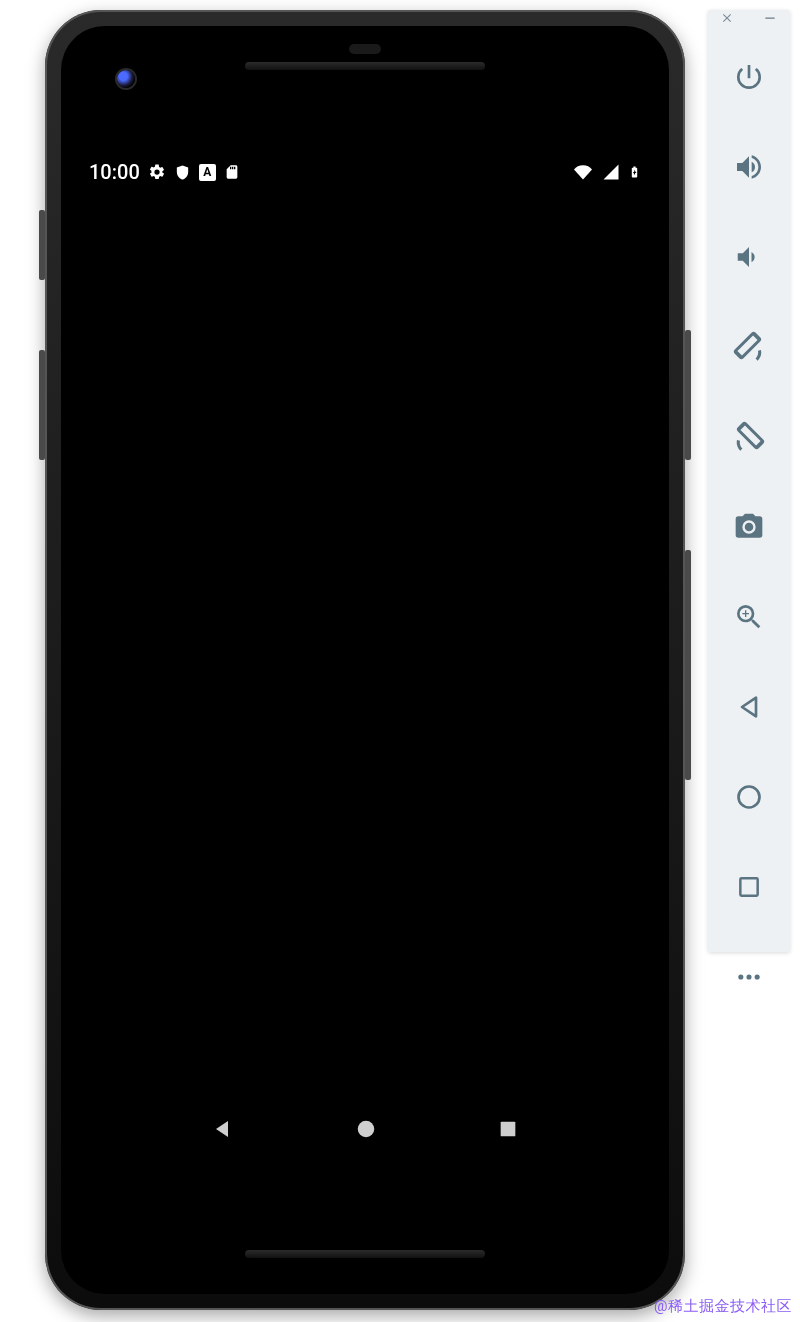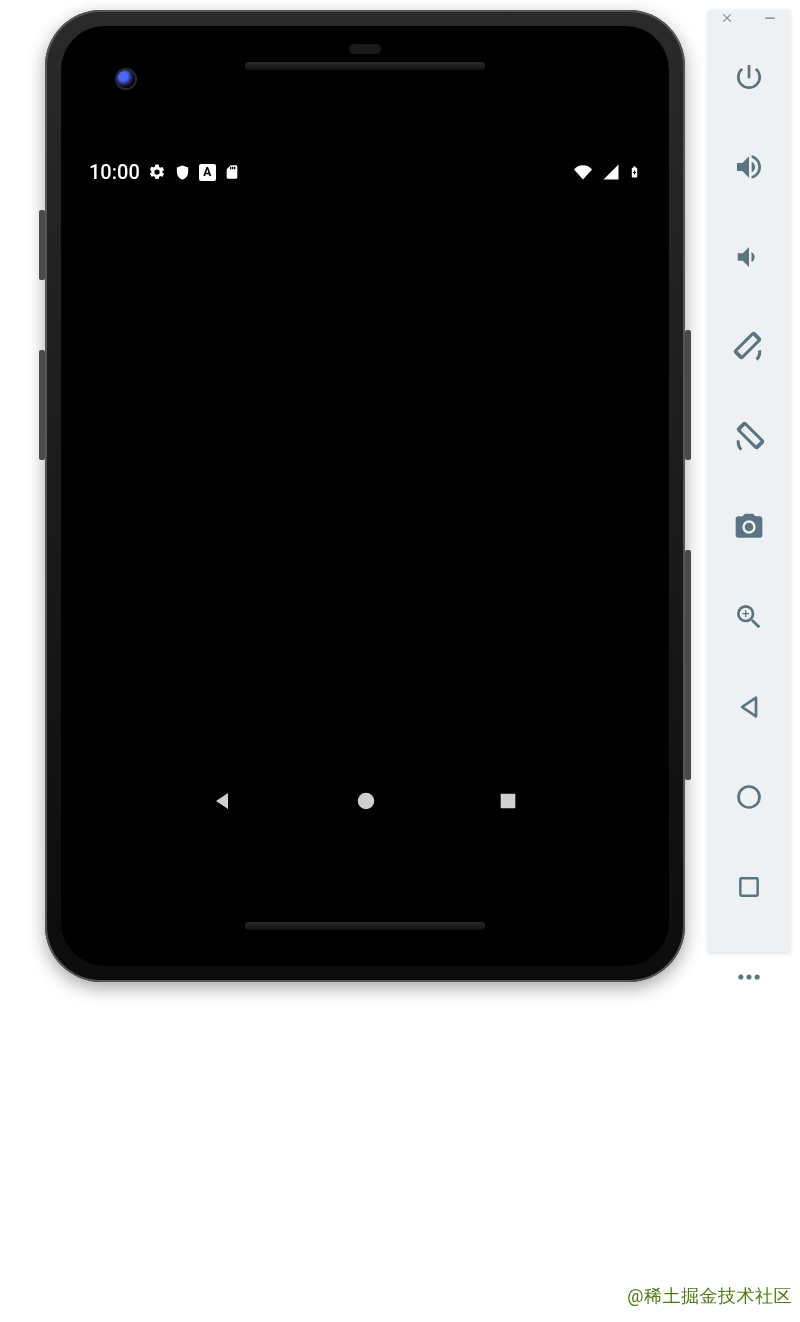--- a/index.html
+++ b/index.html
@@ -11,21 +11,21 @@
     font-family: Roboto, Arial, sans-serif;
     overflow: hidden;
   }
 
   
   .device {
     position: absolute;
     left: 45px;
     top: 10px;
     width: 640px;
-    height: 972px;
+    height: 1300px;
     border-radius: 56px;
     background: linear-gradient(180deg,#2a2a2a,#0c0c0c);
     box-shadow: inset 0 0 0 2px #555, 0 6px 18px rgba(0,0,0,.35);
     padding: 16px;
   }
   .device-inner {
     width: 100%;
     height: 100%;
     border-radius: 44px;
     background: #000;
@@ -161,23 +161,23 @@
     width: 42px; height: 42px;
     display: inline-flex;
     align-items: center; justify-content: center;
     cursor: pointer;
   }
   .tool svg { fill: #5b7482; }
 
   .watermark {
     position: absolute;
     right: 8px;
-    bottom: 14px;
-    font-size: 18px;
-    color: #4d7c0f;
+    bottom: 6px;
+    font-size: 15px;
+    color: #8b5cf6;
     letter-spacing: .5px;
   }
 </style>
 </head>
 <body>
 
 <div class="device">
   <span class="side-btn left1"></span>
   <span class="side-btn left2"></span>
   <span class="side-btn right1"></span>

